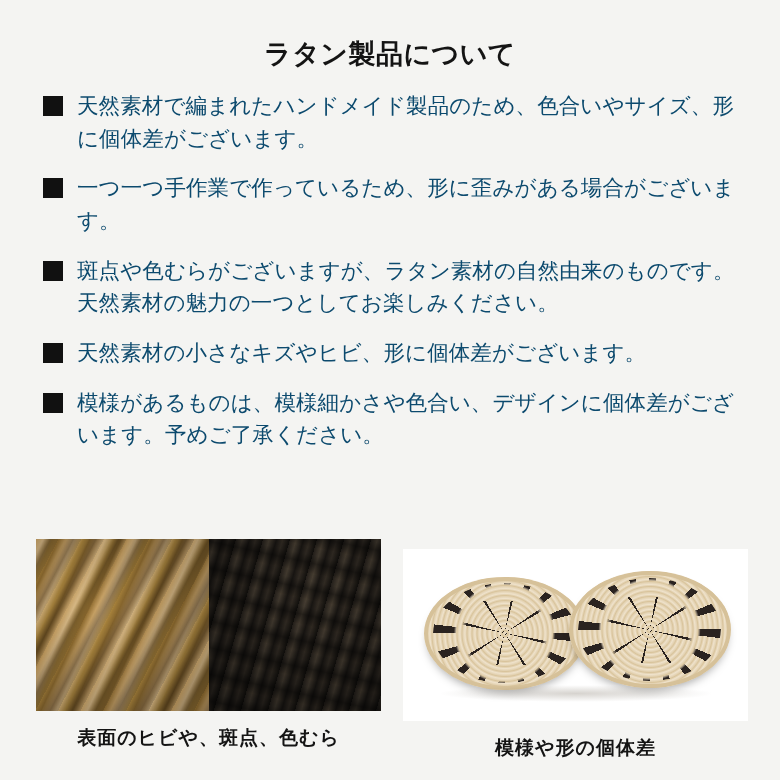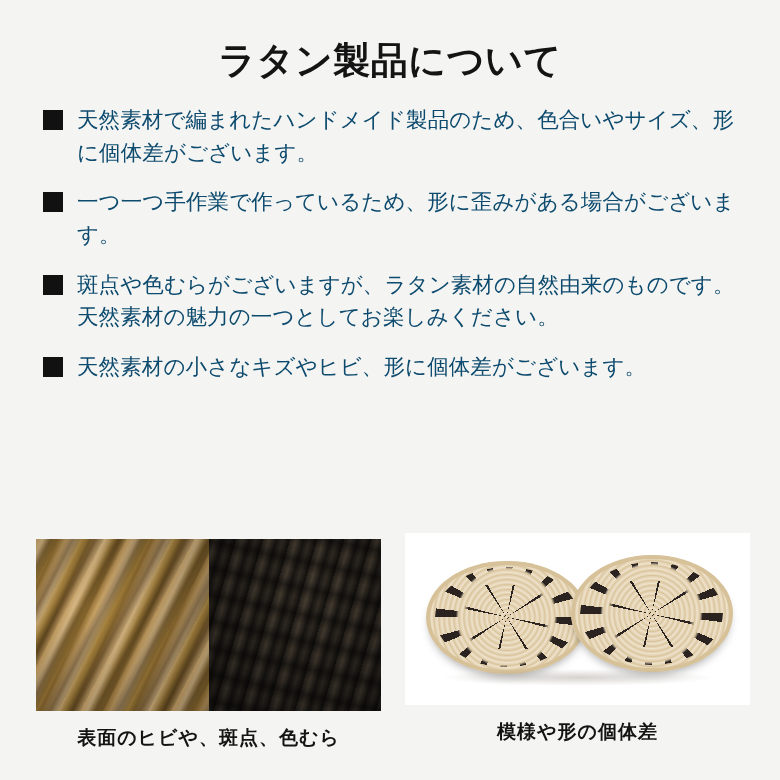--- a/index.html
+++ b/index.html
@@ -17,21 +17,21 @@
   .page {
     position: relative;
     width: 780px;
     height: 780px;
     box-sizing: border-box;
     padding: 28px 30px 0 30px;
     background: #f4f4f2;
   }
   .title {
     text-align: center;
-    font-size: 37px;
+    font-size: 27px;
     font-weight: bold;
     letter-spacing: 0.5px;
     margin: 8px 0 18px 0;
     color: #141414;
   }
   .notes {
     margin: 0;
     padding: 0;
     list-style: none;
   }
@@ -210,34 +210,38 @@
       <span class="bullet"></span>
       <span class="note-text">一つ一つ手作業で作っているため、形に歪みがある場合がございます。</span>
     </li>
     <li class="note-item">
       <span class="bullet"></span>
       <span class="note-text">斑点や色むらがございますが、ラタン素材の自然由来のものです。天然素材の魅力の一つとしてお楽しみください。</span>
     </li>
     <li class="note-item">
       <span class="bullet"></span>
       <span class="note-text">天然素材の小さなキズやヒビ、形に個体差がございます。</span>
+    </li>
+    <li class="note-item">
+      <span class="bullet"></span>
+      <span class="note-text">模様があるものは、模様細かさや色合い、デザインに個体差がございます。予めご了承ください。</span>
     </li>
   </ul>
 
   <div class="figures">
 
     <figure class="figure" style="margin:6px;">
       <div class="photo">
         <div class="weave-light"></div>
         <div class="weave-dark"></div>
       </div>
       <figcaption class="caption">表面のヒビや、斑点、色むら</figcaption>
     </figure>
 
-    <figure class="figure" style="margin:0;">
+    <figure class="figure" style="margin:16px;">
       <div class="photo">
         <div class="baskets">
           <div class="basket basket-left">
             <div class="teeth"></div>
             <div class="star"></div>
             <div class="rim"></div>
           </div>
           <div class="basket basket-right">
             <div class="teeth"></div>
             <div class="star"></div>

